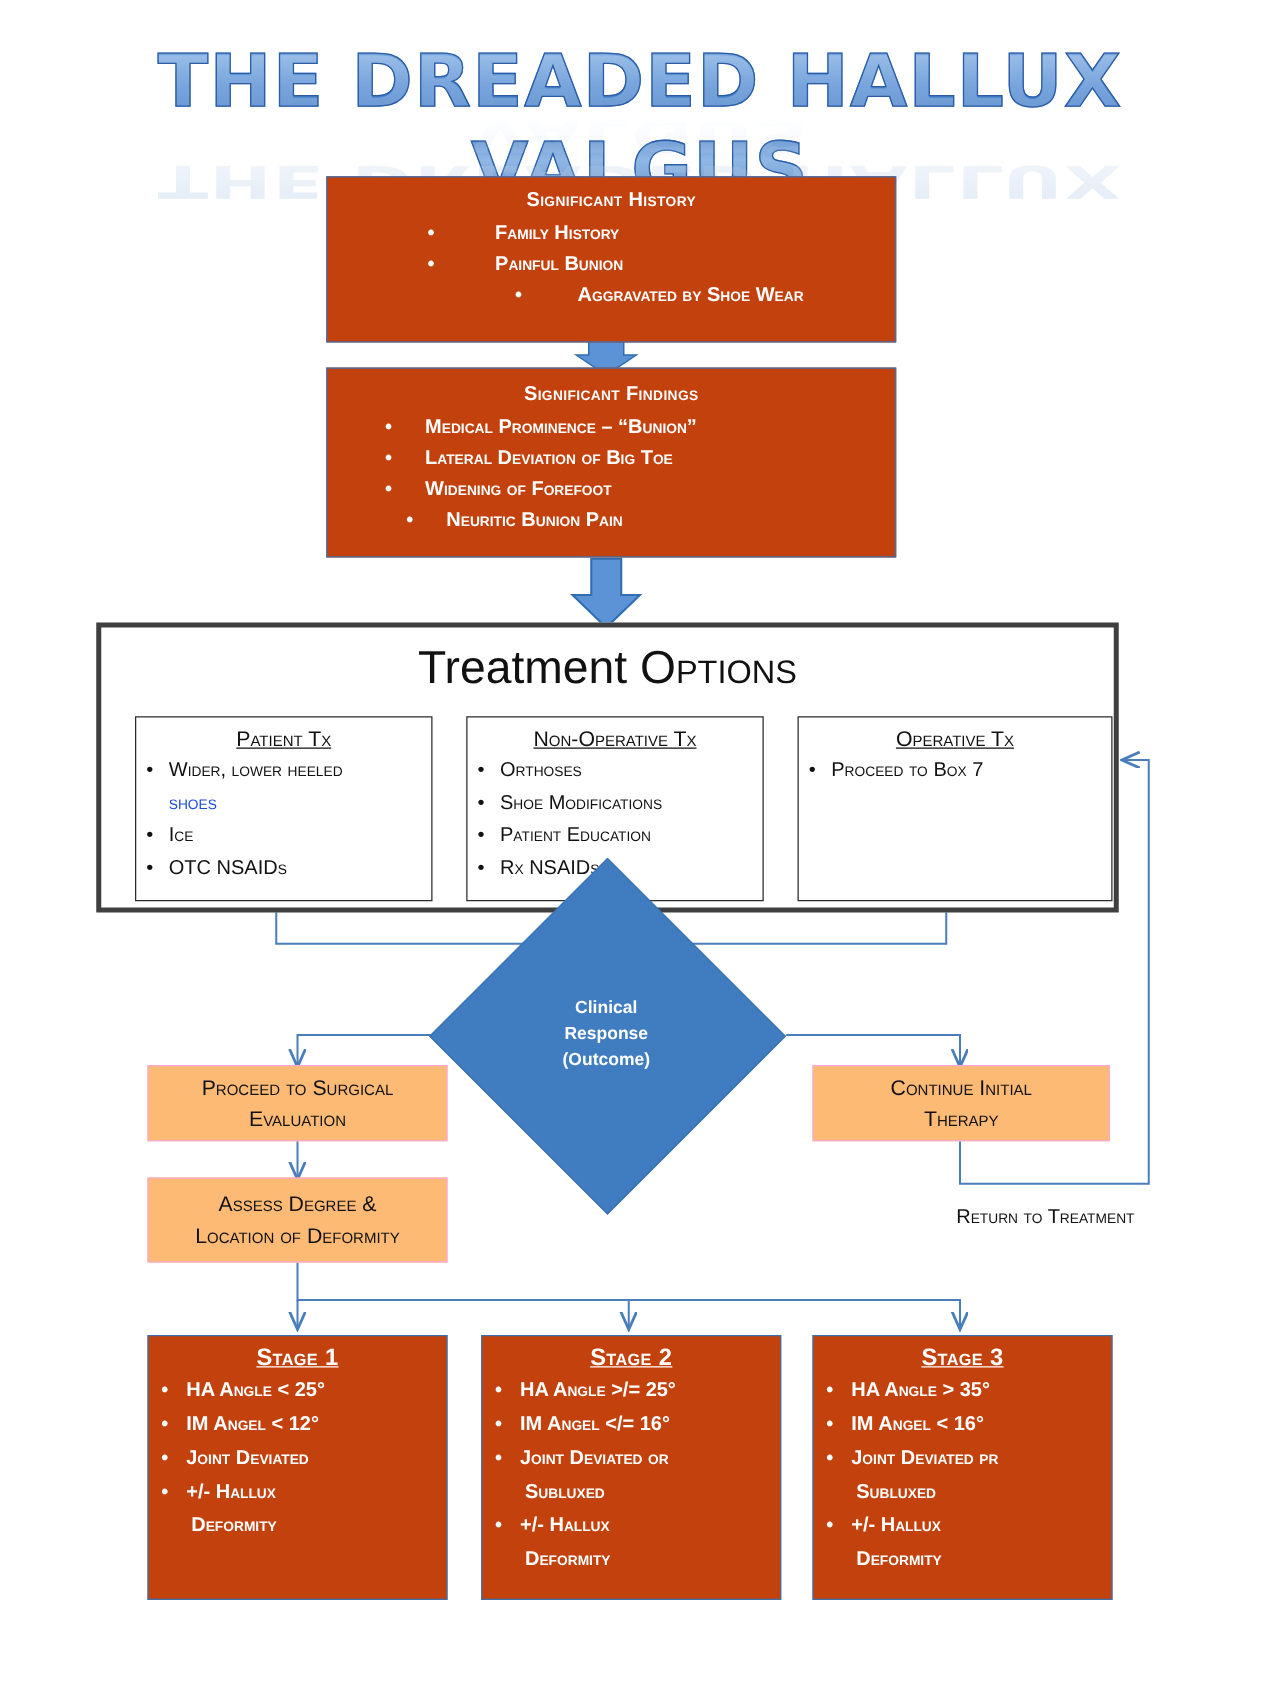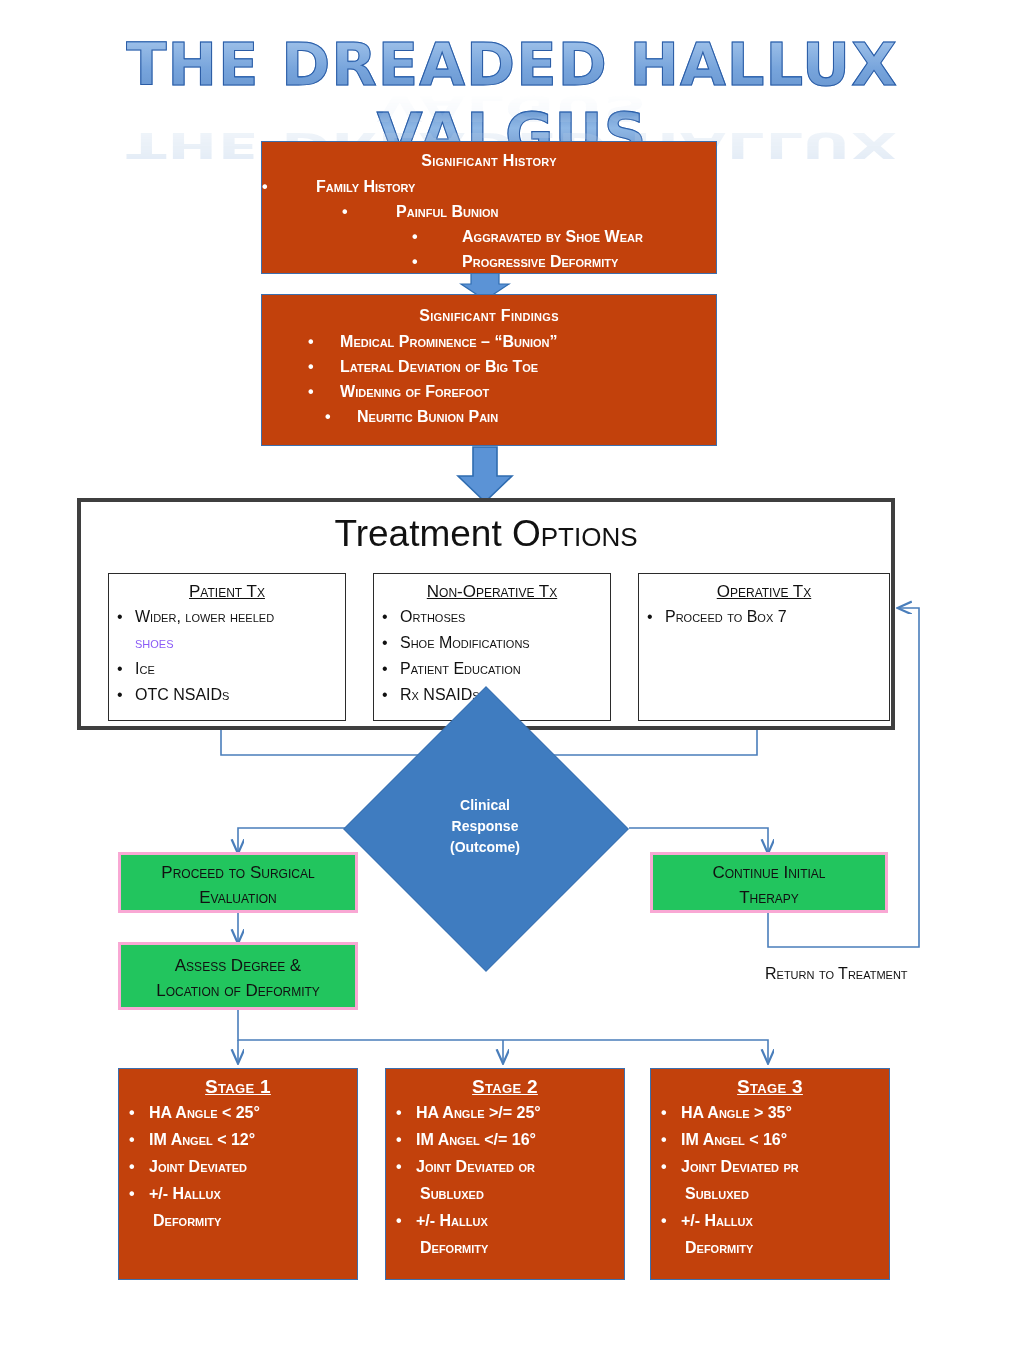--- a/index.html
+++ b/index.html
@@ -49,22 +49,22 @@
   
   .bluebox{
     position:absolute;
     background:#c2410c;
     border:1px solid #3c6fae;
     color:#ffffff;
     box-sizing:border-box;
   }
   .whitebox{
     position:absolute;
-    background:#22c55e;
-    border:3px solid #f9a8d4;
+    background:#fdba74;
+    border:1px solid #f9a8d4;
     box-sizing:border-box;
     color:#101010;
   }
   .thickbox{
     position:absolute;
     background:#ffffff;
     border:4px solid #3f3f3f;
     box-sizing:border-box;
   }
   .innerbox{
@@ -122,21 +122,21 @@
     font-size:16px;
     line-height:26px;
     color:#111;
     padding-left:26px;
   }
   .ib-li .bul{position:absolute;left:8px;top:0;font-variant:normal;}
   .ib-cont{
     font-variant:small-caps;
     font-size:16px;
     line-height:26px;
-    color:#8b5cf6;
+    color:#1d4ed8;
     padding-left:26px;
   }
 
   
   .flowtxt{
     font-variant:small-caps;
     font-size:17px;
     line-height:25px;
     text-align:center;
     color:#111;
@@ -237,36 +237,32 @@
     <g stroke="#4A7EBB" stroke-width="1.6" fill="none">
       <path d="M238,1010 L238,1040 L768,1040 L768,1062" marker-end="url(#ah)"></path>
       <path d="M503,1040 L503,1062" marker-end="url(#ah)"></path>
       <path d="M238,1040 L238,1062" marker-end="url(#ah)"></path>
     </g>
   </svg>
 
   <div class="bluebox b1" style="left:261px;top:141px;width:456px;height:133px;">
     <div class="hdr" style="margin-top:8px;">Significant History</div>
 
-    <div class="bx-line" style="margin-top:2px;">
+    <div class="bx-line" style="margin-top:2px;padding-left:80px;">
       <span class="bul">•</span>
       <span style="display:inline-block;width:44px;"></span><span>Family History</span>
     </div>
     <div class="bx-line" style="padding-left:80px;">
       <span class="bul">•</span>
       <span style="display:inline-block;width:44px;"></span><span>Painful Bunion</span>
     </div>
 
     <div class="bx-line" style="padding-left:150px;">
       <span class="bul">•</span>
       <span style="display:inline-block;width:40px;"></span><span>Aggravated by Shoe Wear</span>
-    </div>
-    <div class="bx-line" style="padding-left:150px;">
-      <span class="bul">•</span>
-      <span style="display:inline-block;width:40px;"></span><span>Progressive Deformity</span>
     </div>
   </div>
 
   <div class="bluebox b1" style="left:261px;top:294px;width:456px;height:152px;">
     <div class="hdr" style="margin-top:10px;">Significant Findings</div>
 
     <div class="bx-line" style="padding-left:46px;margin-top:2px;">
       <span class="bul">•</span>
       <span style="display:inline-block;width:22px;"></span><span>Medical Prominence – “Bunion”</span>
     </div>

